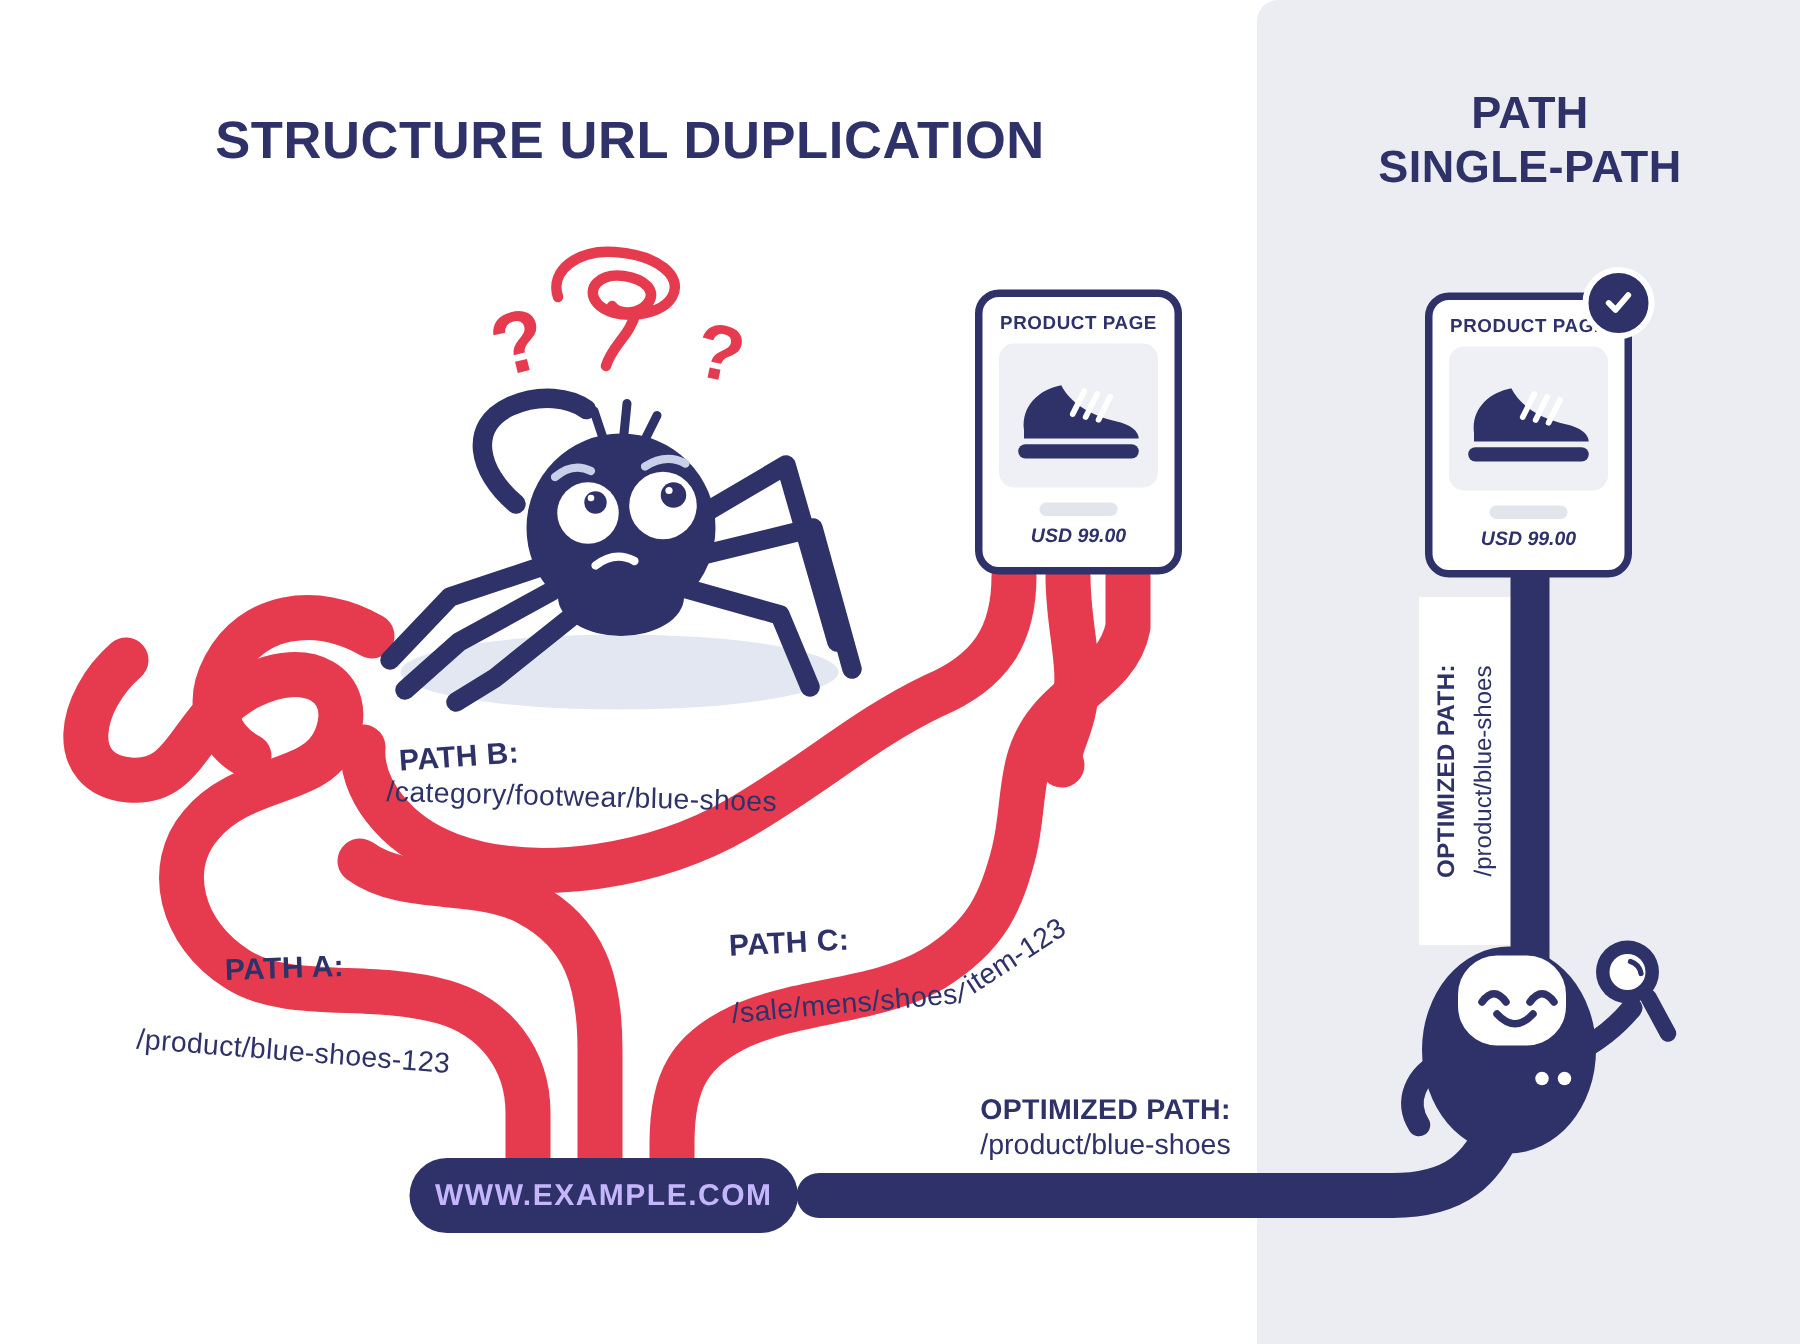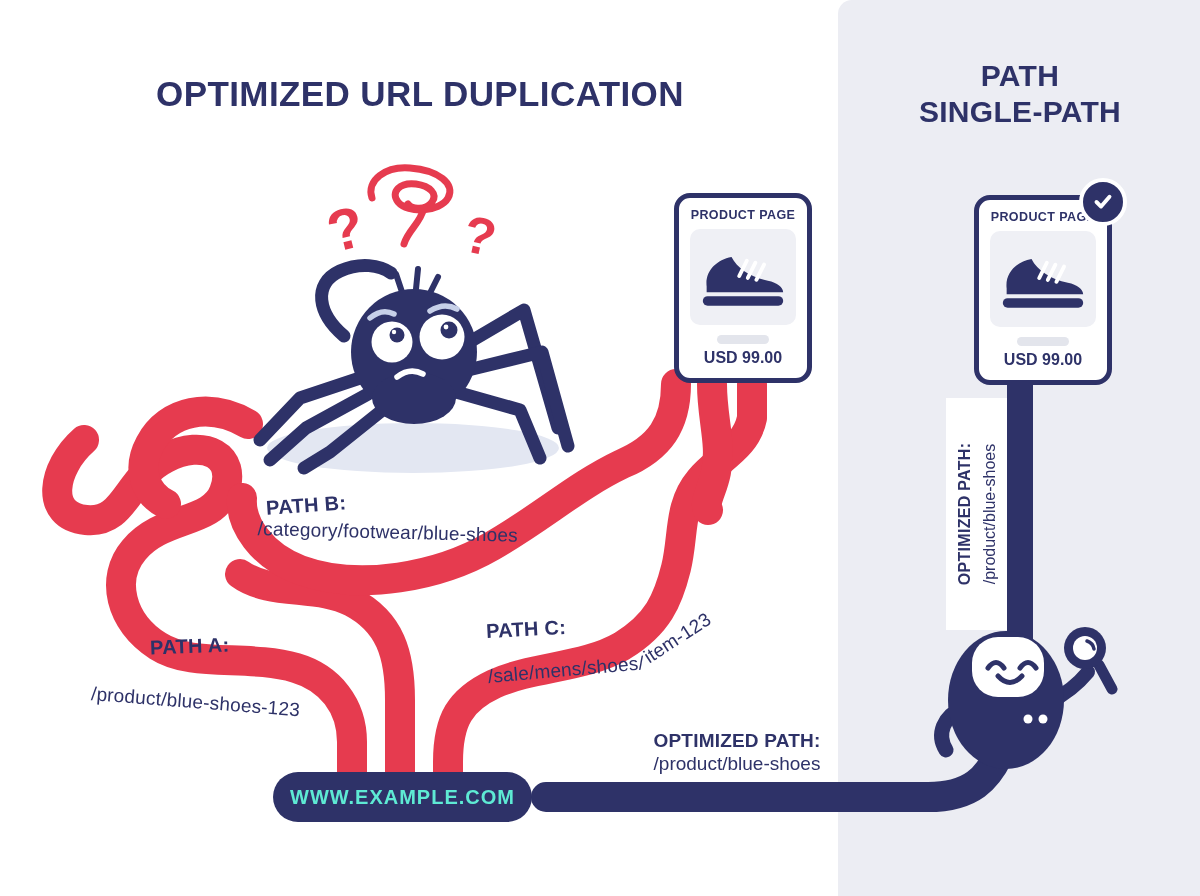--- a/index.html
+++ b/index.html
@@ -8,48 +8,48 @@
   .canvas{position:relative;width:1200px;height:896px;background:#ffffff;}
   .abs{position:absolute;}
   .panel{left:838px;top:0;width:362px;height:896px;background:#ECEDF3;border-top-left-radius:14px;}
   .title-left{left:120px;top:74px;width:600px;text-align:center;font-size:35px;font-weight:bold;
               color:#2E3268;letter-spacing:.4px;}
   .title-right{left:880px;top:58px;width:280px;text-align:center;font-size:30px;font-weight:bold;
                color:#2E3268;line-height:36px;letter-spacing:.3px;}
   svg.scene{left:0;top:0;width:1200px;height:896px;}
   
   .card{width:138px;height:190px;background:#ffffff;border:5px solid #2E3268;border-radius:16px;
-        box-sizing:border-box;margin-left:24px;}
+        box-sizing:border-box;}
   .card-header{margin-top:10px;text-align:center;font-size:12.5px;font-weight:bold;color:#2E3268;
                letter-spacing:.4px;}
   .card-img{margin:7px auto 0 auto;width:106px;height:96px;background:#EFF0F5;border-radius:10px;
             display:flex;align-items:center;justify-content:center;}
   .card-divider{margin:10px auto 0 auto;width:52px;height:9px;border-radius:4.5px;background:#E3E5EC;}
-  .card-price{margin-top:5px;text-align:center;font-size:16px;font-weight:bold;color:#2E3268;}
+  .card-price{margin-top:5px;text-align:center;font-size:13px;font-weight:bold;color:#2E3268;font-style:italic;}
   .check-badge{position:absolute;right:-20px;top:-22px;width:40px;height:40px;border-radius:50%;
                background:#2E3268;border:4px solid #ffffff;display:flex;align-items:center;justify-content:center;}
   
   .path-label{font-size:20px;font-weight:bold;color:#2E3268;letter-spacing:.3px;white-space:nowrap;}
   .path-url{font-size:19px;color:#2E3268;white-space:nowrap;letter-spacing:.2px;}
   .qmark{font-weight:bold;color:#E63B4F;line-height:1;}
   
   .opt-bottom{left:626px;top:729px;width:222px;text-align:center;color:#2E3268;line-height:23px;}
   .opt-bottom .l1{font-size:19px;font-weight:bold;letter-spacing:.2px;}
   .opt-bottom .l2{font-size:19px;}
   
   .vstrip{left:946px;top:398px;width:62px;height:232px;background:#ffffff;}
   .vlabel{left:946px;top:398px;width:62px;height:232px;}
   .vlabel .rot{position:absolute;left:0;top:0;width:232px;height:62px;
                transform:rotate(-90deg) translateX(-232px);transform-origin:top left;
                text-align:center;color:#2E3268;line-height:25px;padding-top:6px;box-sizing:border-box;}
   .vlabel .l1{font-size:16px;font-weight:bold;letter-spacing:.3px;}
   .vlabel .l2{font-size:16px;}
   
   .pill{left:273px;top:772px;width:259px;height:50px;background:#2E3268;border-radius:26px;
-        display:flex;align-items:center;justify-content:center;color:#5eead4;
+        display:flex;align-items:center;justify-content:center;color:#c4b5fd;
         font-size:20px;font-weight:bold;letter-spacing:1px;}
 </style>
 </head>
 <body>
 
 <div class="canvas">
 
   <div class="abs panel"></div>
 
   <div class="abs vstrip"></div>
@@ -121,21 +121,21 @@
       <g fill="none" stroke="#2E3268" stroke-width="5" stroke-linecap="round">
         <path d="M 988 668 Q 996 657 1004 668"></path>
         <path d="M 1020 668 Q 1028 657 1036 668"></path>
         <path d="M 998 676 Q 1010 689 1022 676"></path>
       </g>
       <circle cx="1028" cy="719" r="4.5" fill="#ffffff"></circle>
       <circle cx="1043" cy="719" r="4.5" fill="#ffffff"></circle>
     </g>
   </svg>
 
-  <div class="abs title-left">OPTIMIZED URL DUPLICATION</div>
+  <div class="abs title-left">STRUCTURE URL DUPLICATION</div>
   <div class="abs title-right">
     <div>PATH</div>
     <div>SINGLE-PATH</div>
   </div>
 
   <div class="abs qmark" style="left:328px;top:200px;font-size:58px;transform:rotate(-14deg);">?</div>
   <div class="abs qmark" style="left:464px;top:210px;font-size:52px;transform:rotate(12deg);">?</div>
 
   <div class="abs card" style="left:650px;top:193px;">
     <div class="card-header">PRODUCT PAGE</div>

